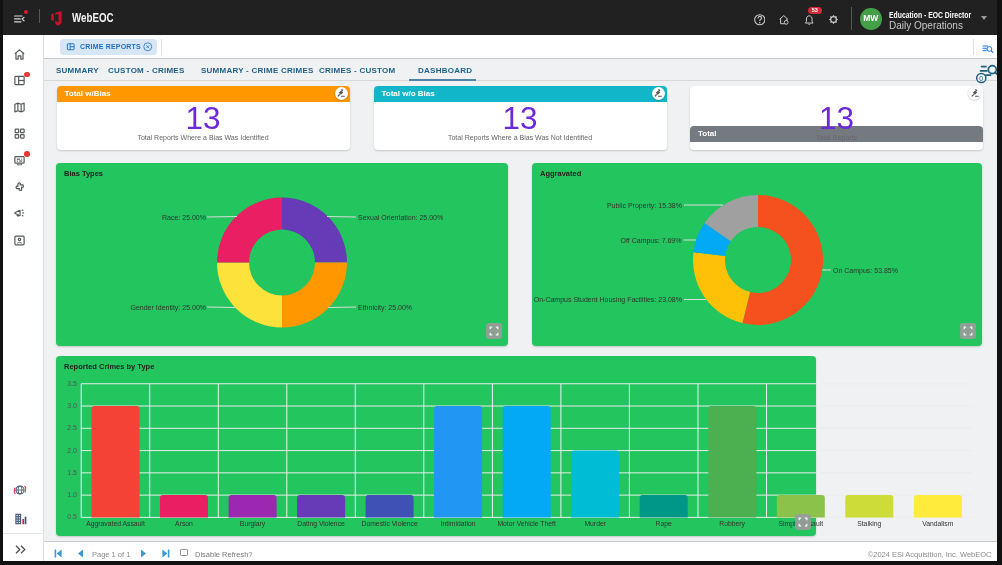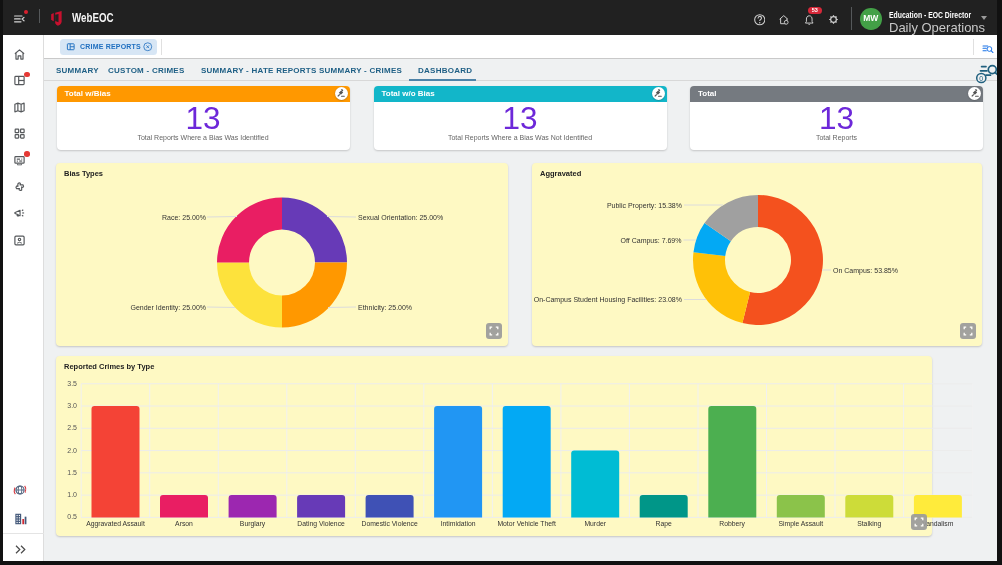--- a/index.html
+++ b/index.html
@@ -16,21 +16,21 @@
   
   #hdr .hamdot { position:absolute; left:23.8px; top:9.8px; width:4.5px; height:4.5px; border-radius:50%; background:#d9202e; }
   #hdr .div1 { position:absolute; left:39px; top:8.5px; width:1px; height:14px; background:#55585a; }
   #hdr .logo { position:absolute; left:66px; top:9px; }
   #hdr .brand { position:absolute; left:72px; top:11px; color:#f5f5f5; font-size:12.5px; font-weight:bold; transform:scaleX(0.78); transform-origin:left; }
   .hic { position:absolute; }
   #hdr .badge { position:absolute; left:808px; top:6.8px; width:13.5px; height:7.2px; background:#d62839; border-radius:3.6px; color:#fff; font-size:5.5px; font-weight:bold; text-align:center; line-height:7.4px; }
   #hdr .div2 { position:absolute; left:851px; top:7px; width:1px; height:23px; background:#55585a; }
   #hdr .av { position:absolute; left:860px; top:8px; width:21.5px; height:21.5px; border-radius:50%; background:#43a047; color:#fff; font-size:8.5px; font-weight:bold; text-align:center; line-height:21.5px; }
   #hdr .u1 { position:absolute; left:889px; top:9.5px; color:#fff; font-size:9px; font-weight:bold; transform:scaleX(0.76); transform-origin:left; white-space:nowrap; }
-  #hdr .u2 { position:absolute; left:889px; top:19.5px; color:#c9c9c9; font-size:13px; white-space:nowrap; }
+  #hdr .u2 { position:absolute; left:889px; top:19.5px; color:#c9c9c9; font-size:10px; white-space:nowrap; }
   #hdr .caret { position:absolute; left:981px; top:16px; width:0; height:0; border-left:3.8px solid transparent; border-right:3.8px solid transparent; border-top:4.2px solid #9a9a9a; }
 
   
   #side { position:absolute; left:2.5px; top:34.5px; width:41.5px; height:526px; background:#fff; border-right:1px solid #ddd; z-index:30; }
   #side .it { position:absolute; left:10.5px; }
   #side .dot { position:absolute; width:5.5px; height:5.5px; border-radius:50%; background:#e53935; left:21.5px; }
   #side .sep { position:absolute; left:0; top:498px; width:41px; height:1px; background:#e4e4e4; }
 
   
   #chipbar { position:absolute; left:44px; top:34.5px; width:953px; height:24px; background:#fff; border-bottom:1px solid #c9c9c9; z-index:10; }
@@ -43,21 +43,21 @@
   #tabs .ul { position:absolute; left:365px; top:19.5px; width:67px; height:2px; background:#4e83a8; }
 
   
   .scard { position:absolute; top:86px; width:293px; height:64px; background:#fff; border-radius:4px; box-shadow:0 1px 2px rgba(0,0,0,0.18); }
   .scard .hd { position:absolute; left:0; top:0; width:100%; height:16px; border-radius:4px 4px 0 0; color:#fff; font-size:8px; font-weight:bold; line-height:16px; padding-left:8px; }
   .scard .circ { position:absolute; right:2px; top:0.5px; width:13px; height:13px; background:#fff; border-radius:50%; box-shadow:0 0.5px 1.5px rgba(0,0,0,0.3); }
   .scard .num { position:absolute; left:0; top:18px; width:100%; text-align:center; font-size:31.5px; line-height:29px; color:#6d28d9; }
   .scard .cap { position:absolute; left:0; top:48px; width:100%; text-align:center; font-size:7px; color:#666; }
 
   
-  .ccard { position:absolute; background:#fef9c3; border-radius:4px; box-shadow:0 1px 2px rgba(0,0,0,0.18); }
+  .ccard { position:absolute; background:#22c55e; border-radius:4px; box-shadow:0 1px 2px rgba(0,0,0,0.18); }
   .ccard .title { position:absolute; left:8px; top:6px; font-size:7.5px; font-weight:bold; color:#222; }
   .expand { position:absolute; width:16px; height:16px; background:#9b9b9b; border-radius:3px; opacity:0.92; }
 
   #fsearch { position:absolute; left:975px; top:63px; width:22px; height:24px; z-index:15; }
   .ylab { position:absolute; left:0; width:21px; text-align:right; font-size:7px; color:#555; }
   .xlab { position:absolute; top:164px; width:90px; text-align:center; font-size:6.8px; color:#333; white-space:nowrap; }
   .dlabel { position:absolute; font-size:7px; color:#333; white-space:nowrap; }
   
   #foot { position:absolute; left:44px; top:540.5px; width:953px; height:20px; background:#fff; border-top:1px solid #ccc; z-index:10; }
   #foot .pg { position:absolute; left:48px; top:8px; font-size:7.5px; color:#888; }
@@ -224,22 +224,22 @@
       </g>
       <circle cx="17.3" cy="6.6" r="4" fill="none" stroke="#20607f" stroke-width="1.7"></circle>
       <line x1="20.2" y1="9.5" x2="23.4" y2="12.4" stroke="#20607f" stroke-width="1.8" stroke-linecap="round"></line>
       <circle cx="6.3" cy="15" r="4.6" fill="#eff1f2" stroke="#20607f" stroke-width="1.5"></circle>
       <text x="6.3" y="17.6" font-size="7" fill="#20607f" text-anchor="middle" font-family="Liberation Sans">0</text>
     </svg>
   </div>
   <div id="tabs">
     <span class="t" style="left:12px;">SUMMARY</span>
     <span class="t" style="left:64px;">CUSTOM - CRIMES</span>
-    <span class="t" style="left:157px;">SUMMARY - HATE REPORTS</span>
-    <span class="t" style="left:275px;">SUMMARY - CRIMES</span>
+    <span class="t" style="left:157px;">SUMMARY - CRIME CRIMES</span>
+    <span class="t" style="left:275px;">CRIMES - CUSTOM</span>
     <span class="t" style="left:374px;">DASHBOARD</span>
     <div class="ul"></div>
   </div>
 
   <div class="scard" style="left:56.5px;">
     <div class="hd" style="background:#ff9800;">Total w/Bias</div>
     <div class="circ">
         <svg style="position:absolute;left:1.5px;top:1.5px;" width="10" height="10" viewBox="0 0 12 12">
           <g fill="#555">
             <path d="M3.4 5.8 L6.2 3 L8.6 5.4 L5.8 8.2 Z"></path>
@@ -261,21 +261,21 @@
             <path d="M5.2 1.6 L6.6 0.6 L8.2 2.2 L7.2 3.6 Z" transform="translate(0.6,0.6)"></path>
             <path d="M2 9.9 L4.4 7.5 L5.5 8.6 L3.1 11 Z" transform="translate(-0.4,-0.4)"></path>
             <rect x="6" y="9.3" width="4.6" height="1.3" rx="0.6"></rect>
           </g>
         </svg>
       </div>
     <div class="num">13</div>
     <div class="cap">Total Reports Where a Bias Was Not Identified</div>
   </div>
   <div class="scard" style="left:690px;">
-    <div class="hd" style="background:#757a80;">Total</div>
+    <div class="hd" style="background:#757a80;margin-top:40px;">Total</div>
     <div class="circ">
         <svg style="position:absolute;left:1.5px;top:1.5px;" width="10" height="10" viewBox="0 0 12 12">
           <g fill="#555">
             <path d="M3.4 5.8 L6.2 3 L8.6 5.4 L5.8 8.2 Z"></path>
             <path d="M5.2 1.6 L6.6 0.6 L8.2 2.2 L7.2 3.6 Z" transform="translate(0.6,0.6)"></path>
             <path d="M2 9.9 L4.4 7.5 L5.5 8.6 L3.1 11 Z" transform="translate(-0.4,-0.4)"></path>
             <rect x="6" y="9.3" width="4.6" height="1.3" rx="0.6"></rect>
           </g>
         </svg>
       </div>
@@ -324,21 +324,21 @@
       </g>
     </svg>
     <span class="dlabel" style="right:300px; top:38.5px;">Public Property: 15.38%</span>
     <span class="dlabel" style="right:300.5px; top:73.5px;">Off Campus: 7.69%</span>
     <span class="dlabel" style="right:300px; top:133px;">On-Campus Student Housing Facilities: 23.08%</span>
     <span class="dlabel" style="left:301px; top:103.5px;">On Campus: 53.85%</span>
     <div class="expand" style="right:6px; bottom:7px;"><svg width="16" height="16" viewBox="0 0 16 16" fill="none" stroke="#fff" stroke-width="1.3">
           <path d="M4.2 6.2 V4.2 H6.2 M9.8 4.2 H11.8 V6.2 M11.8 9.8 V11.8 H9.8 M6.2 11.8 H4.2 V9.8"></path>
         </svg></div>
   </div>
-  <div class="ccard" id="bars" style="left:56px; top:356px; width:876px; height:180px;">
+  <div class="ccard" id="bars" style="left:56px; top:356px; width:760px; height:180px;">
     <div class="title">Reported Crimes by Type</div>
     <svg width="926" height="180" viewBox="0 0 926 180" style="position:absolute;left:0;top:0;">
       <g stroke="#f1f1f1" stroke-width="1">
         <line x1="25.2" y1="27.8" x2="25.2" y2="161.4"></line>
         <line x1="93.7" y1="27.8" x2="93.7" y2="161.4"></line>
         <line x1="162.3" y1="27.8" x2="162.3" y2="161.4"></line>
         <line x1="230.8" y1="27.8" x2="230.8" y2="161.4"></line>
         <line x1="299.3" y1="27.8" x2="299.3" y2="161.4"></line>
         <line x1="367.8" y1="27.8" x2="367.8" y2="161.4"></line>
         <line x1="436.4" y1="27.8" x2="436.4" y2="161.4"></line>
@@ -391,17 +391,37 @@
     <div class="xlab" style="left:562.7px;">Rape</div>
     <div class="xlab" style="left:631.2px;">Robbery</div>
     <div class="xlab" style="left:699.8px;">Simple Assault</div>
     <div class="xlab" style="left:768.3px;">Stalking</div>
     <div class="xlab" style="left:836.8px;">Vandalism</div>
     <div class="expand" style="right:5px; bottom:6px;"><svg width="16" height="16" viewBox="0 0 16 16" fill="none" stroke="#fff" stroke-width="1.3">
           <path d="M4.2 6.2 V4.2 H6.2 M9.8 4.2 H11.8 V6.2 M11.8 9.8 V11.8 H9.8 M6.2 11.8 H4.2 V9.8"></path>
         </svg></div>
   </div>
 
+  <div id="foot">
+    <svg style="position:absolute;left:9.5px;top:7px;" width="8" height="9" viewBox="0 0 8 9">
+      <rect x="0.6" y="0.5" width="1.6" height="8" fill="#3d9ad1"></rect>
+      <path d="M7.6 0.5 L2.6 4.5 L7.6 8.5 Z" fill="#3d9ad1"></path>
+    </svg>
+    <svg style="position:absolute;left:31.5px;top:7px;" width="8" height="9" viewBox="0 0 8 9">
+      <path d="M7 0.5 L2 4.5 L7 8.5 Z" fill="#3d9ad1"></path>
+    </svg>
+    <div class="pg">Page 1 of 1</div>
+    <svg style="position:absolute;left:95.5px;top:7px;" width="8" height="9" viewBox="0 0 8 9">
+      <path d="M1 0.5 L6 4.5 L1 8.5 Z" fill="#3d9ad1"></path>
+    </svg>
+    <svg style="position:absolute;left:117.5px;top:7px;" width="8" height="9" viewBox="0 0 8 9">
+      <path d="M0.4 0.5 L5.4 4.5 L0.4 8.5 Z" fill="#3d9ad1"></path>
+      <rect x="5.8" y="0.5" width="1.6" height="8" fill="#3d9ad1"></rect>
+    </svg>
+    <div class="cb"></div>
+    <div class="dr">Disable Refresh?</div>
+    <div class="cp">©2024 ESi Acquisition, Inc. WebEOC</div>
+  </div>
 
   <div class="frL"></div>
     <div class="frR"></div>
     <div class="frB"></div>
 </div>
 
 </body></html>

